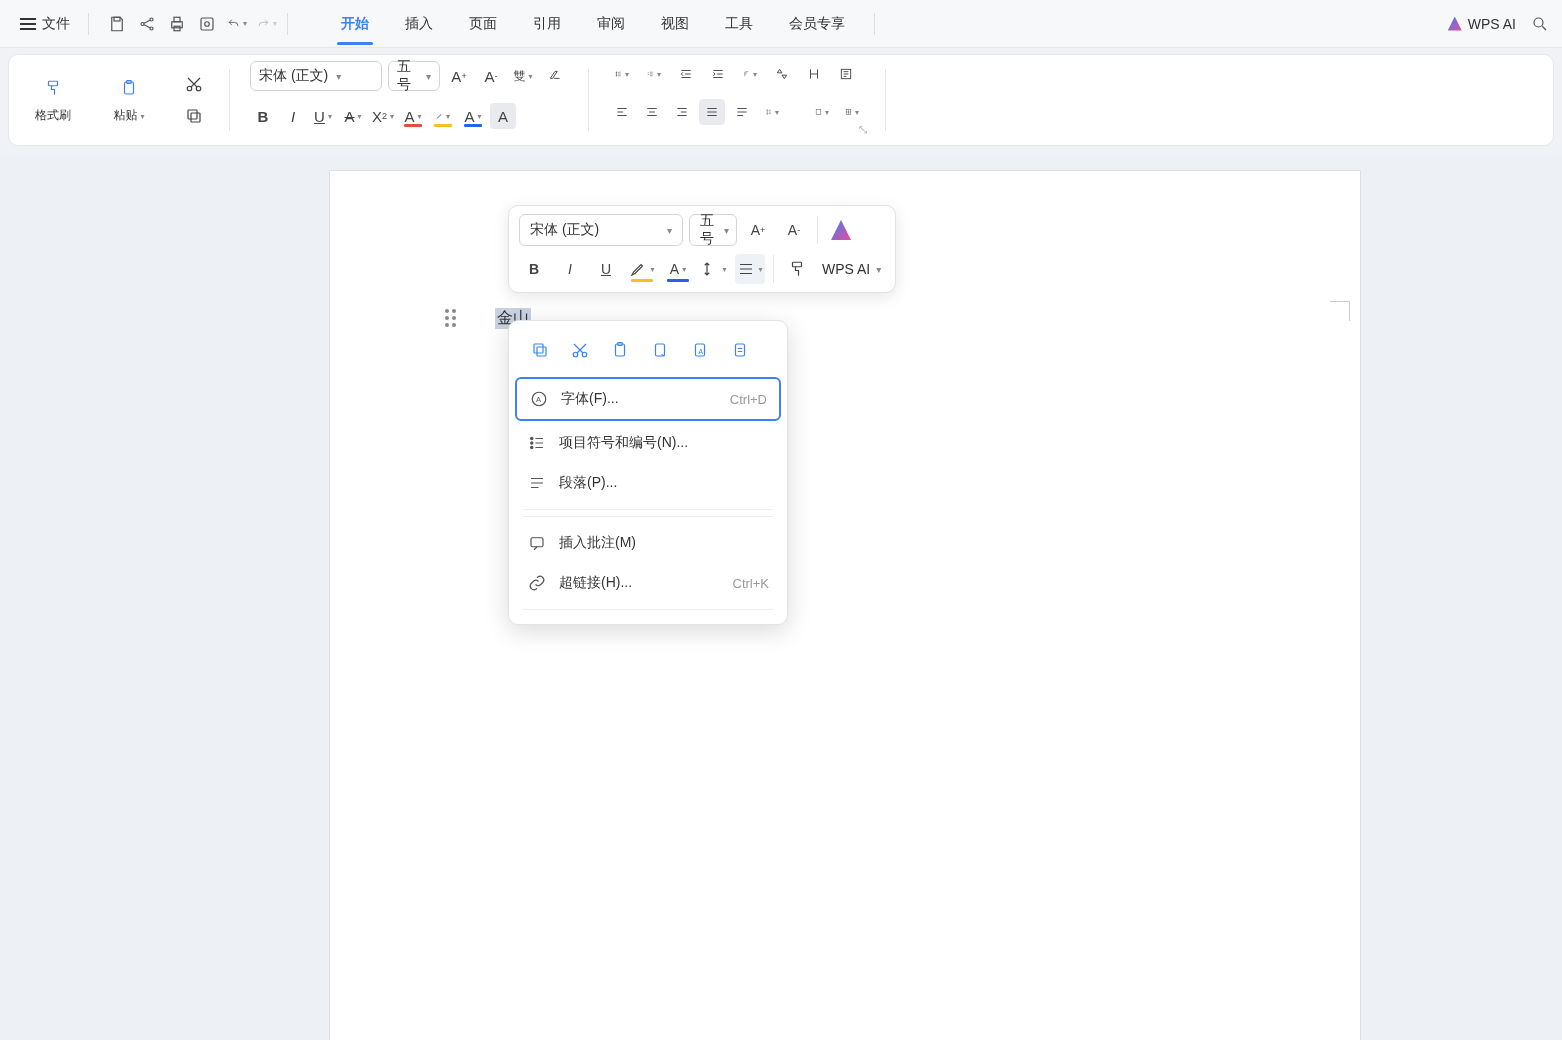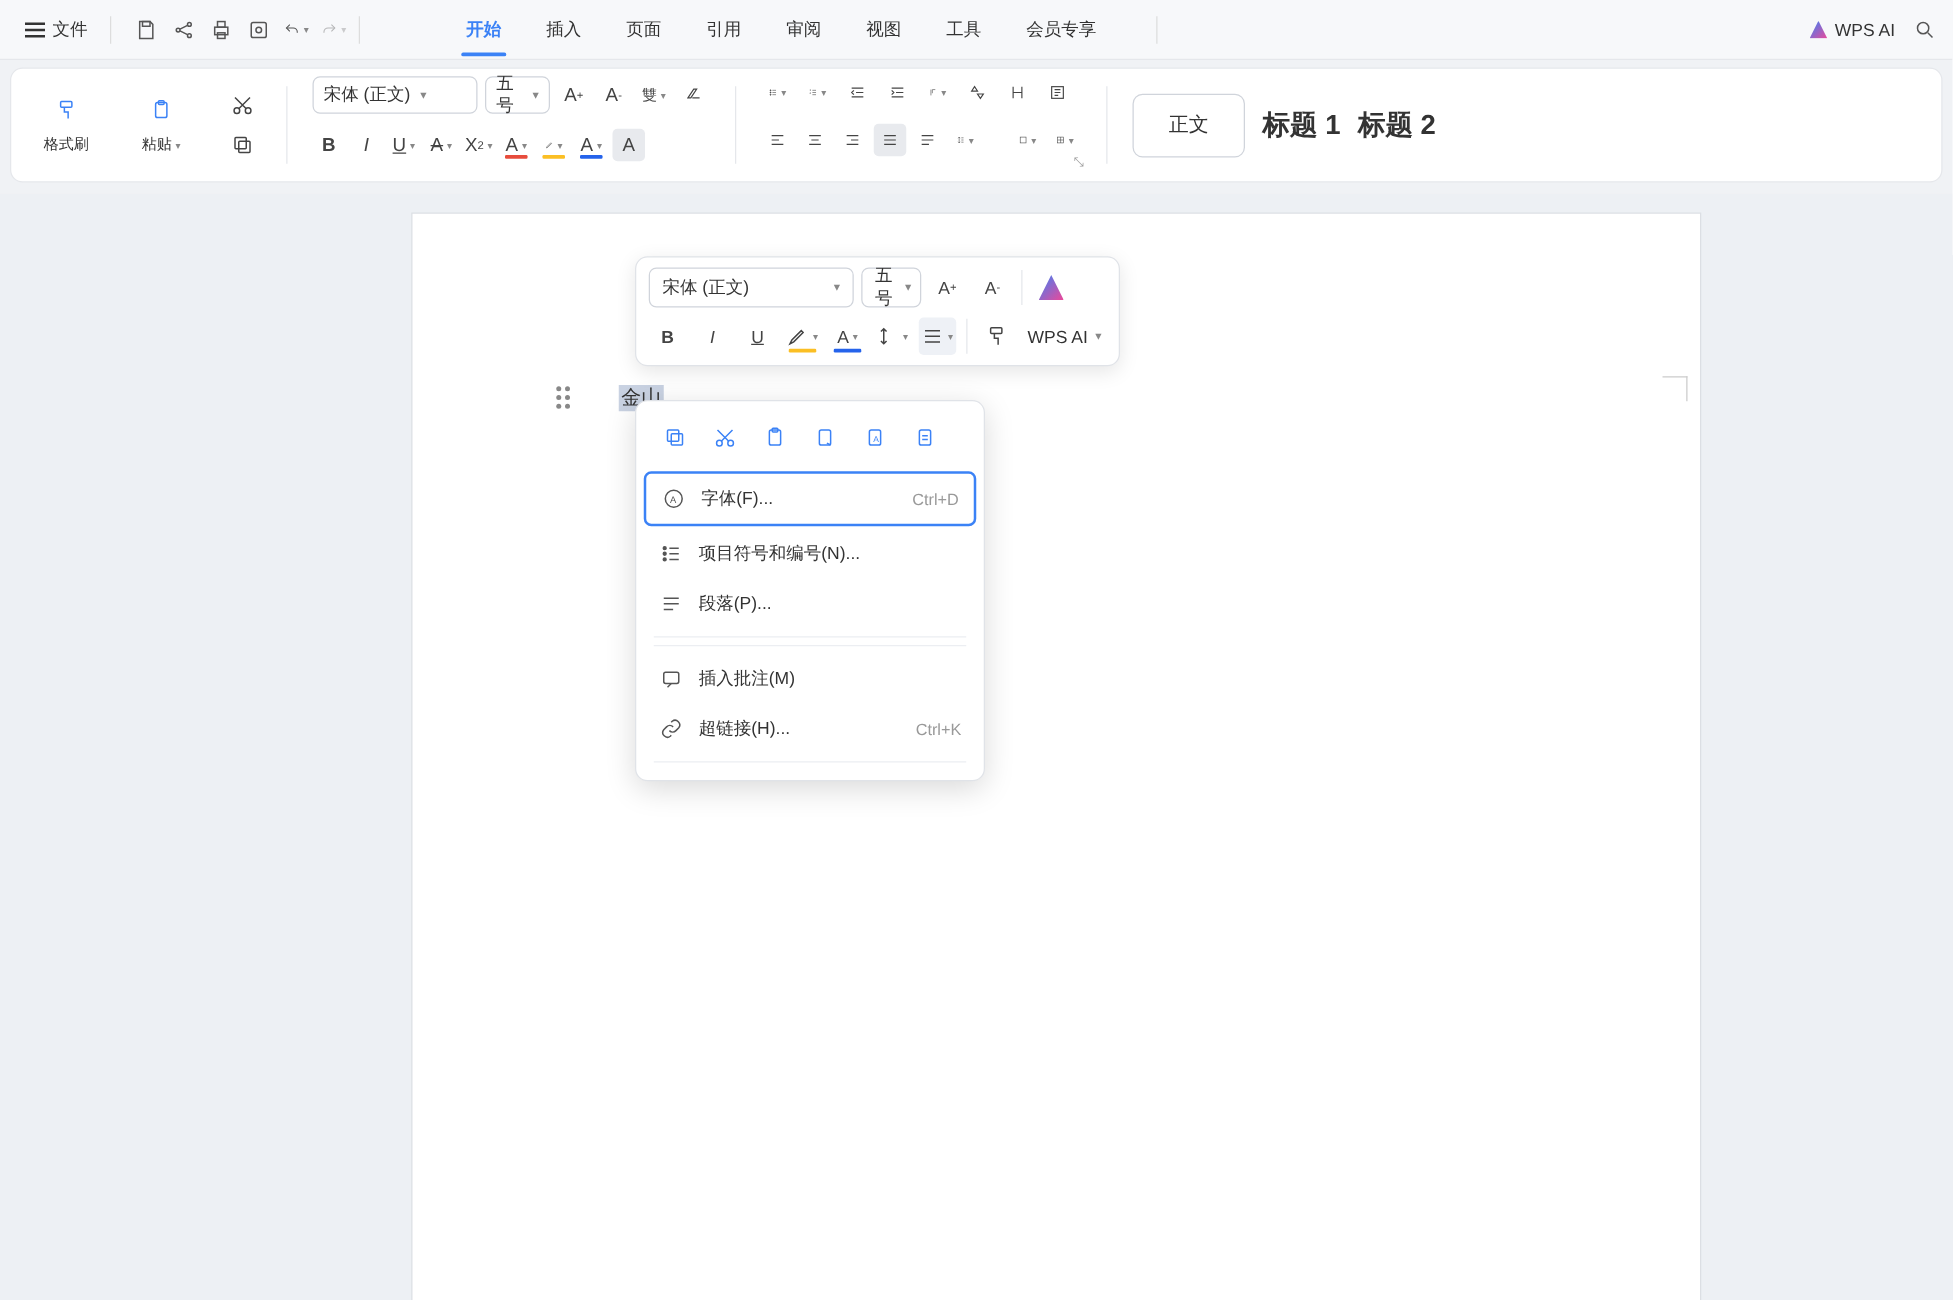--- a/index.html
+++ b/index.html
@@ -1,27 +1,27 @@
 <!DOCTYPE html>
 <html><head>
 <meta charset="utf-8">
 <style>
 * { box-sizing: border-box; margin: 0; padding: 0; }
 body { font-family: "Microsoft YaHei", "PingFang SC", sans-serif; font-size: 14px; background: #f0f2f5; color: #333; overflow: hidden; width: 1562px; height: 1040px; position: relative; }
 
 
-.topbar { display: flex; align-items: center; height: 48px; background: #f7f8fa; border-bottom: 1px solid #e5e7eb; padding: 0 12px; gap: 24px; }
+.topbar { display: flex; align-items: center; height: 48px; background: #f7f8fa; border-bottom: 1px solid #e5e7eb; padding: 0 12px; gap: 5px; }
 .topbar-left { display: flex; align-items: center; gap: 6px; }
 .file-btn { display: flex; align-items: center; gap: 6px; padding: 4px 8px; cursor: pointer; }
 .file-btn .ham { display: inline-flex; flex-direction: column; gap: 3px; }
 .file-btn .ham span { width: 16px; height: 2px; background: #333; }
 .qat { display: flex; align-items: center; gap: 10px; margin-left: 8px; }
 .qat-icon { width: 20px; height: 20px; display: flex; align-items: center; justify-content: center; color: #555; cursor: pointer; }
 .qat-sep { width: 1px; height: 22px; background: #ddd; margin: 0 4px; }
-.tabs { display: flex; gap: 28px; margin-left: 53px; }
+.tabs { display: flex; gap: 28px; margin-left: 40px; }
 .tab { padding: 12px 4px; cursor: pointer; color: #333; position: relative; }
 .tab.active { color: #3b82f6; font-weight: 600; }
 .tab.active::after { content: ""; position: absolute; bottom: 0; left: 0; right: 0; height: 3px; background: #3b82f6; border-radius: 2px; }
 .topbar-right { margin-left: auto; display: flex; align-items: center; gap: 14px; }
 .wps-ai-top { display: flex; align-items: center; gap: 6px; color: #333; }
 .ai-logo { width: 14px; height: 14px; background: linear-gradient(135deg, #3b82f6, #ec4899); clip-path: polygon(50% 0, 100% 100%, 0 100%); }
 
 
 .ribbon { display: flex; align-items: stretch; background: #fff; border: 1px solid #e5e7eb; border-radius: 10px; margin: 6px 8px 0 8px; padding: 6px 10px; gap: 12px; height: 92px; position: relative; }
 .ribbon-group { display: flex; align-items: center; gap: 24px; padding: 0 8px; position: relative; }
@@ -333,25 +333,20 @@
           <svg viewBox="0 0 24 24">
             <rect x="4" y="4" width="16" height="16"></rect>
             <path d="M4 12h16M12 4v16"></path>
           </svg>
         </div>
     </div>
     <div class="ribbon-corner">⤡</div>
   </div>
   <div class="ribbon-sep"></div>
 
-  <div class="ribbon-group style-gallery">
-    <div class="style-card">正文</div>
-    <div class="style-text">标题 1</div>
-    <div class="style-text">标题 2</div>
-  </div>
 </div>
 
 <div class="doc-area">
   <div class="page">
     <div class="margin-mark" style="top:130px;right:10px;width:20px;height:20px;border-left:none;border-bottom:none"></div>
   </div>
   <div class="drag-handle">
       <span></span>
       <span></span>
       <span></span>

